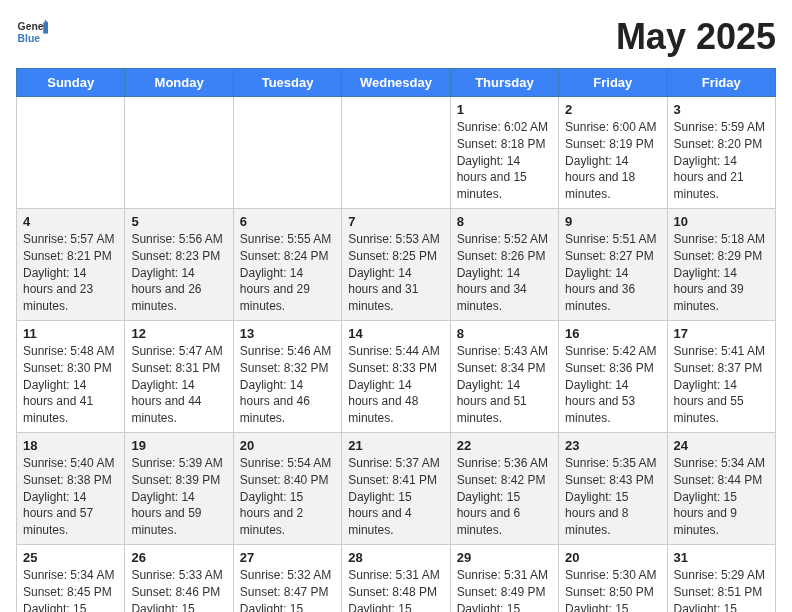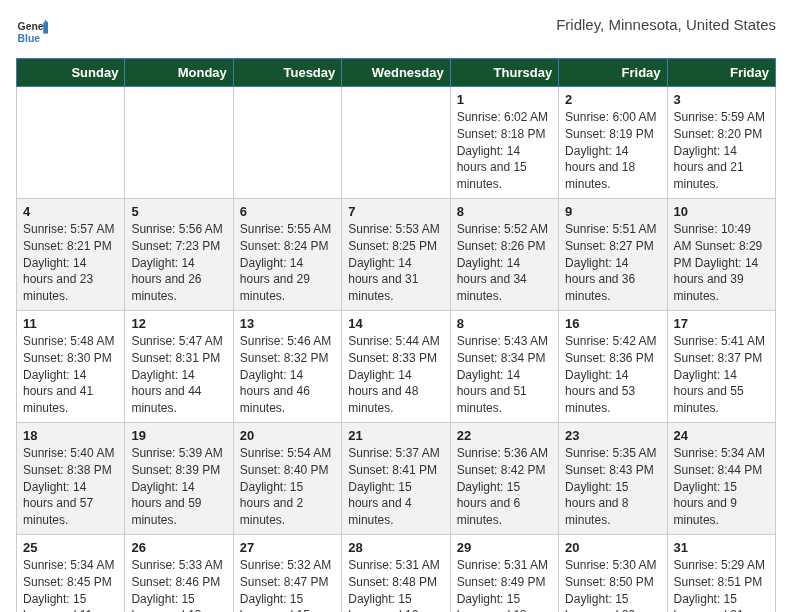--- a/index.html
+++ b/index.html
@@ -36,23 +36,23 @@
     .subtitle {
       font-size: 15px;
       color: #444;
     }
     table {
       width: 100%;
       border-collapse: collapse;
       font-size: 11px;
     }
     thead tr th {
-      background-color: #14532d;
+      background-color: #3b82f6;
       color: #fff;
-      text-align: right;
+      text-align: center;
       padding: 6px 6px;
       font-size: 13px;
       font-weight: bold;
       border: 1px solid #3a7abf;
     }
     tbody tr td {
       border: 1px solid #ccc;
       padding: 5px 6px;
       vertical-align: top;
       width: 108px;
@@ -100,21 +100,21 @@
   <div class="header-area">
     <div class="logo">
       <svg class="logo-icon" viewBox="0 0 40 40" xmlns="http://www.w3.org/2000/svg">
         <text y="18" x="2" font-size="13" font-weight="bold" fill="#333" font-family="Arial">General</text>
         <text y="32" x="2" font-size="13" font-weight="bold" fill="#3a7abf" font-family="Arial">Blue</text>
         <polygon points="34,8 40,8 40,22 34,22" fill="#3a7abf"></polygon>
         <polygon points="36,4 40,8 36,12" fill="#3a7abf"></polygon>
       </svg>
     </div>
     <div class="title-area">
-      <div class="subtitle">Fridley, Minnesota, United States</div>
+      <div class="main-title">May 2025</div>
     </div>
   </div>
 
   <table>
     <thead>
       <tr>
 
       <th>Sunday</th>
           <th>Monday</th>
           <th>Tuesday</th>
@@ -157,21 +157,21 @@
           <td>
             <span class="day-num">4</span>
             <div class="day-detail">Sunrise: 5:57 AM
 Sunset: 8:21 PM
 Daylight: 14 hours
 and 23 minutes.</div>
           </td>
           <td>
             <span class="day-num">5</span>
             <div class="day-detail">Sunrise: 5:56 AM
-Sunset: 7:23 PM
+Sunset: 8:23 PM
 Daylight: 14 hours
 and 26 minutes.</div>
           </td>
           <td>
             <span class="day-num">6</span>
             <div class="day-detail">Sunrise: 5:55 AM
 Sunset: 8:24 PM
 Daylight: 14 hours
 and 29 minutes.</div>
           </td>
@@ -191,21 +191,21 @@
           </td>
           <td>
             <span class="day-num">9</span>
             <div class="day-detail">Sunrise: 5:51 AM
 Sunset: 8:27 PM
 Daylight: 14 hours
 and 36 minutes.</div>
           </td>
           <td>
             <span class="day-num">10</span>
-            <div class="day-detail">Sunrise: 10:49 AM
+            <div class="day-detail">Sunrise: 5:18 AM
 Sunset: 8:29 PM
 Daylight: 14 hours
 and 39 minutes.</div>
           </td>
         </tr>
         <tr>
           <td>
             <span class="day-num">11</span>
             <div class="day-detail">Sunrise: 5:48 AM
 Sunset: 8:30 PM

